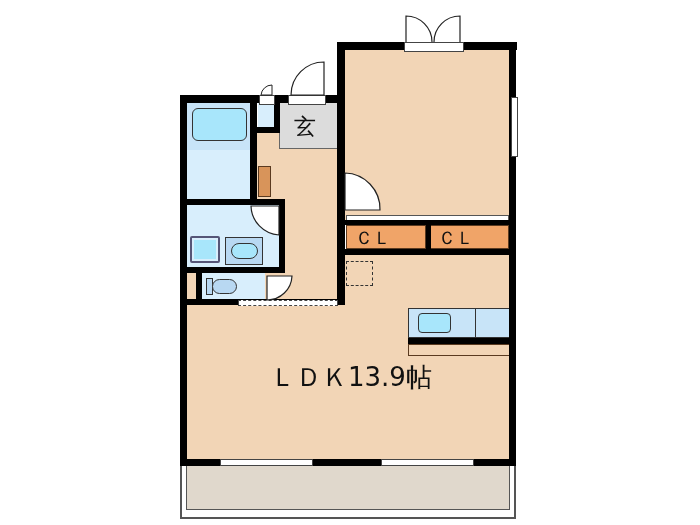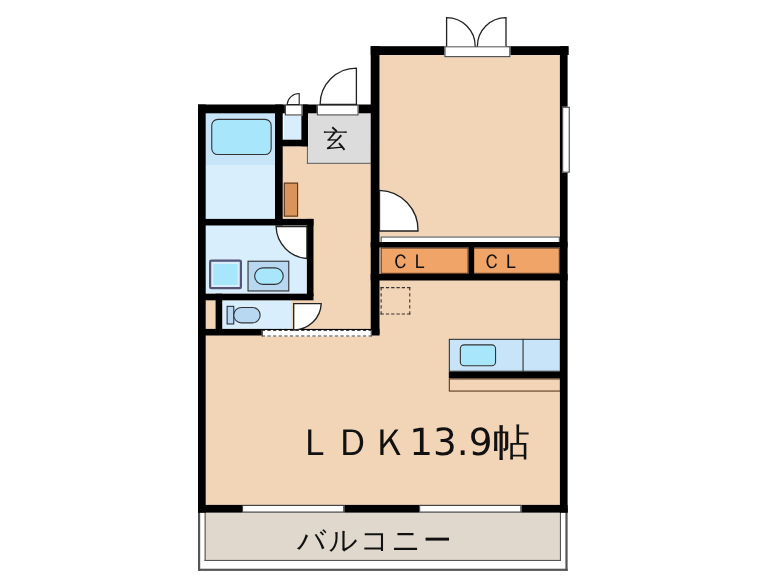--- a/index.html
+++ b/index.html
@@ -13,21 +13,20 @@
   .win{position:absolute;background:#fff;border:1px solid #444;}
   svg{position:absolute;overflow:visible;}
 </style>
 </head>
 <body>
 
 <div class="abs" style="left:0;top:0;width:700px;height:525px;">
 
   <div class="abs" style="left:180px;top:462px;width:336px;height:57px;border:2px solid #555;border-top:none;background:#fff;"></div>
   <div class="abs" style="left:186px;top:465px;width:324px;height:45px;background:#e0d8cc;border:1px solid #555;border-top:none;"></div>
-  <div class="lbl" style="left:270px;top:474px;font-size:26px;letter-spacing:2px;">バルコニー</div>
 
   <div class="abs floor" style="left:345px;top:50px;width:164px;height:170px;"></div>
   <div class="abs floor" style="left:256px;top:132px;width:82px;height:170px;"></div>
   <div class="abs floor" style="left:186px;top:254px;width:323px;height:206px;"></div>
   <div class="abs floor" style="left:286px;top:254px;width:223px;height:50px;"></div>
 
   <div class="abs" style="left:279px;top:103px;width:58px;height:46px;background:#dcdcdc;border:1px solid #666;border-top:none;border-right:none;"></div>
   <div class="lbl" style="left:294px;top:112px;font-size:22px;">玄</div>
 
   <div class="abs wet" style="left:187px;top:102px;width:63px;height:48px;background:#c8e4f8;"></div>
@@ -100,14 +99,14 @@
   <svg style="left:345px;top:172px;" width="36" height="48">
     <path d="M0 1 A36 36 0 0 1 35 38 L0 38 Z" fill="#fff" stroke="#222" stroke-width="1.2"></path>
   </svg>
   <svg style="left:250px;top:205px;" width="32" height="32">
     <path d="M1 1 A30 30 0 0 0 29 30 L29 1 Z" fill="#fff" stroke="#222" stroke-width="1.2"></path>
   </svg>
   <svg style="left:266px;top:275px;" width="28" height="26">
     <path d="M1 1 L26 1 A25 25 0 0 1 1 25 Z" fill="#fff" stroke="#222" stroke-width="1.2"></path>
   </svg>
 
-  <div class="lbl" style="left:270px;top:380px;font-size:34px;">ＬＤＫ13.9帖</div>
+  <div class="lbl" style="left:270px;top:360px;font-size:26px;">ＬＤＫ13.9帖</div>
 </div>
 
 </body></html>

